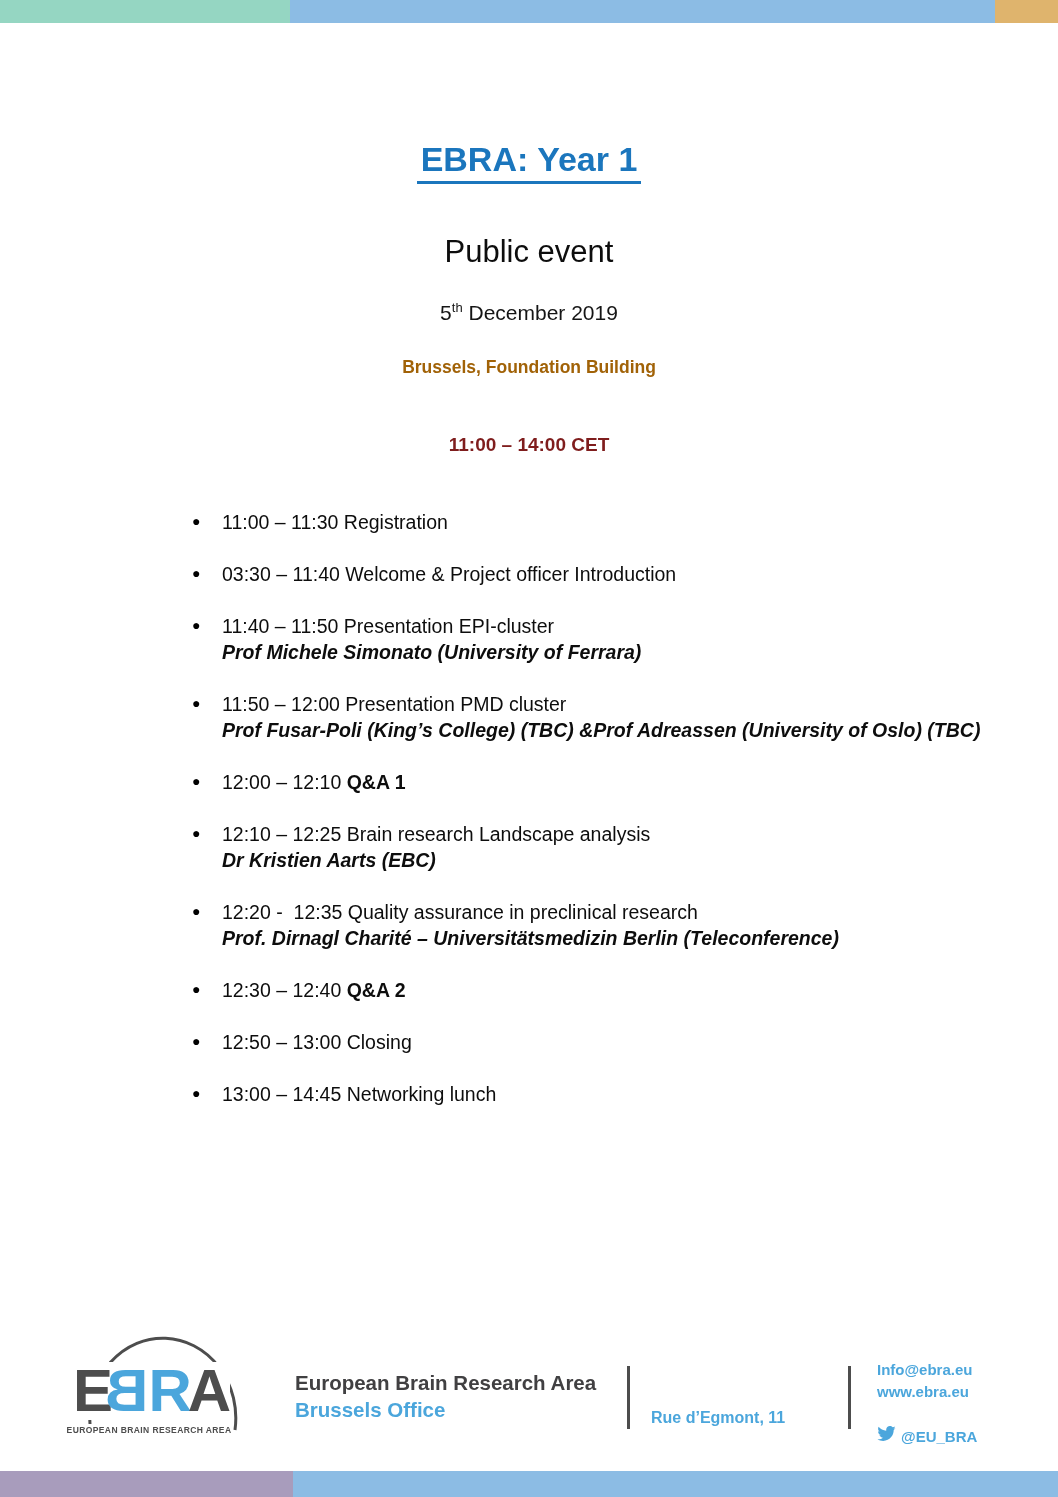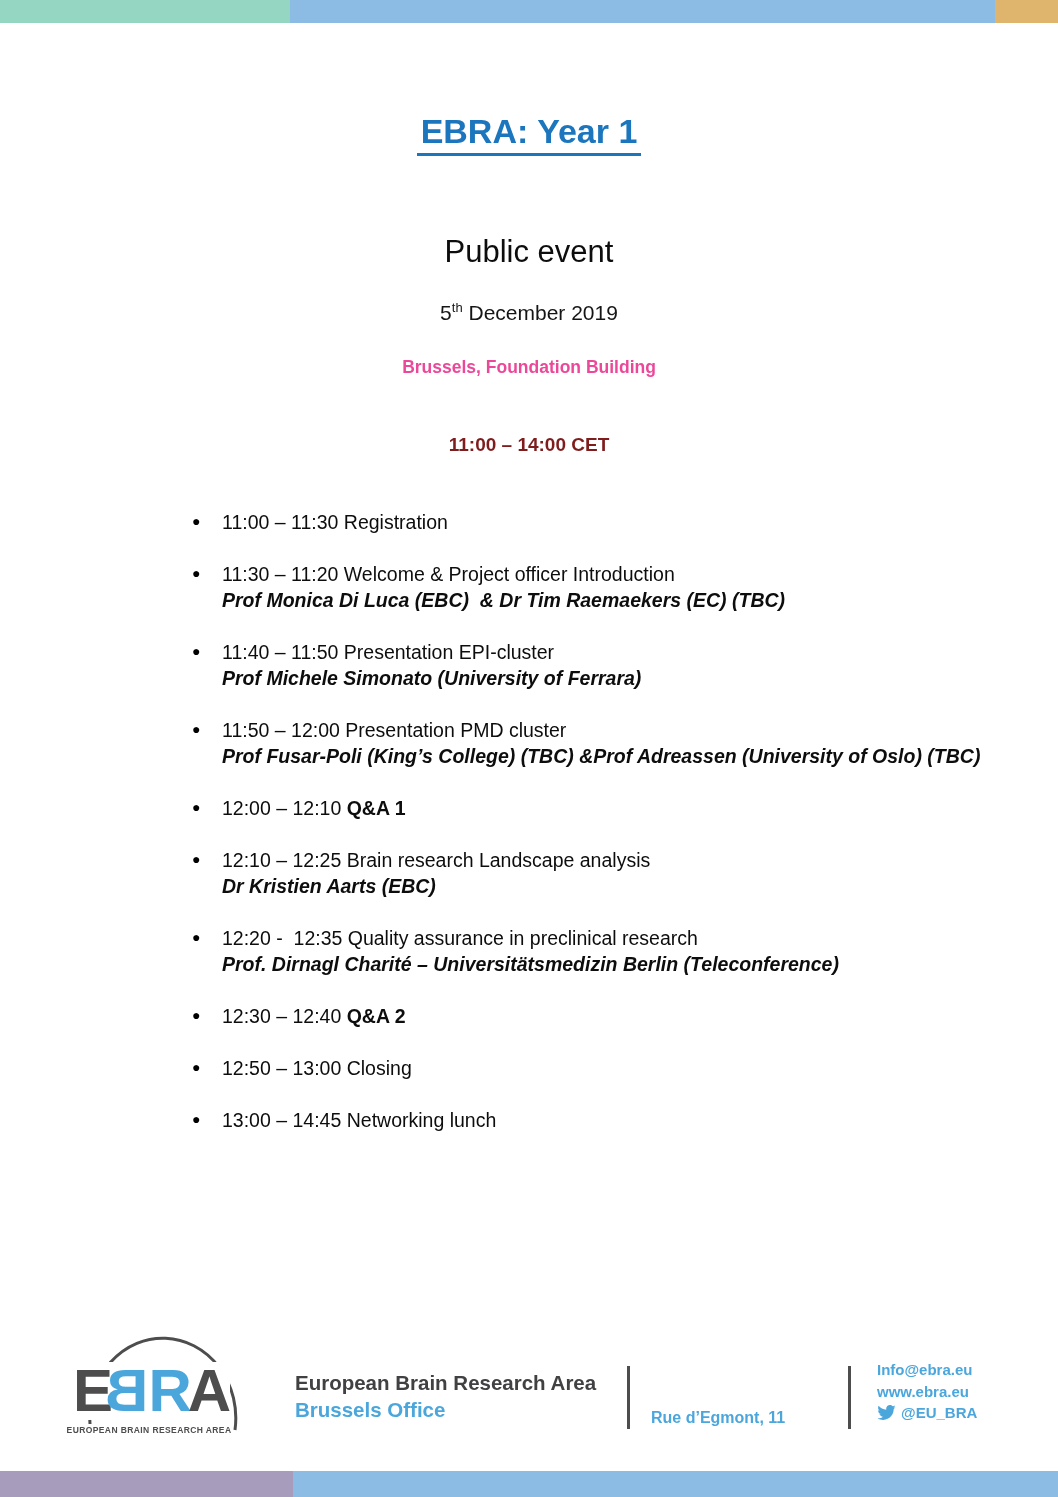--- a/index.html
+++ b/index.html
@@ -15,29 +15,29 @@
   #bottom-bar { top:1471px; height:26px; }
   .seg { height:100%; }
   #top-seg-green  { width:290px; }
   #top-seg-blue   { width:705px; }
   #top-seg-orange { width:63px;  }
   #bottom-seg-purple { width:293px; }
   #bottom-seg-blue   { width:765px; }
 
   
   .centered { position:absolute; left:0; right:0; text-align:center; }
-  #page-title-wrap { top:112px; }
+  #page-title-wrap { top:140px; }
   #page-title {
     display:inline-block; font-size:34px; font-weight:bold;
     border-bottom:3px solid; padding:0 4px 2px 4px; line-height:1.15;
   }
   #event-subtitle { top:234px; font-size:31px; font-weight:normal; color:#0d0d0d; }
   #event-date { top:300px; font-size:21px; color:#151515; }
   #event-date sup { font-size:13px; }
-  #event-location { top:357px; font-size:17.5px; font-weight:bold; color:#ec4899; }
+  #event-location { top:357px; font-size:17.5px; font-weight:bold; color:#a16207; }
   #event-time { top:434px; font-size:19px; font-weight:bold; color:#7f1d1d; }
 
   
   #agenda-list {
     position:absolute; top:509px; left:191px; right:40px;
     list-style:none; margin:0; padding:0;
     font-size:19.5px; line-height:26px; color:#0d0d0d;
   }
   .agenda-item { position:relative; padding-left:31px; margin-bottom:26px; }
   .bullet {
@@ -74,21 +74,21 @@
 
   #footer-col-address {
     position:absolute; left:651px; top:1362px;
     font-size:16px; font-weight:bold; color:#4ba6dc; line-height:22.5px;
     white-space:pre-wrap;
   }
   #footer-col-contact {
     position:absolute; left:877px; top:1359px;
     font-size:15px; font-weight:bold; color:#4ba6dc; line-height:21.5px;
   }
-  .twitter-row { display:flex; align-items:center; gap:5px; }
+  .twitter-row { display:flex; gap:5px;margin-top:24px; }
   .twitter-row svg { display:block; }
 </style>
 </head>
 <body>
 
 <div class="bar" id="top-bar">
   <div class="seg" id="top-seg-green" style="background: rgb(149, 214, 194);"></div>
   <div class="seg" id="top-seg-blue" style="background: rgb(140, 188, 228);"></div>
   <div class="seg" id="top-seg-orange" style="background: rgb(223, 180, 109);"></div>
 </div>
@@ -101,22 +101,21 @@
 <div class="centered" id="event-location">Brussels, Foundation Building</div>
 <div class="centered" id="event-time">11:00 – 14:00 CET</div>
 
 <ul id="agenda-list">
     <li class="agenda-item">
       <span class="bullet">●</span>
       <div class="agenda-line1"><span>11:00 – 11:30</span> <span>Registration</span></div>
     </li>
     <li class="agenda-item">
       <span class="bullet">●</span>
-      <div class="agenda-line1"><span>11:30 – 11:20</span> <span>Welcome &amp; Project officer Introduction</span></div>
-      <div class="agenda-speaker">Prof Monica Di Luca (EBC)  &amp; Dr Tim Raemaekers (EC) (TBC)</div>
+      <div class="agenda-line1"><span>03:30 – 11:40</span> <span>Welcome &amp; Project officer Introduction</span></div>
     </li>
     <li class="agenda-item">
       <span class="bullet">●</span>
       <div class="agenda-line1"><span>11:40 – 11:50</span> <span>Presentation EPI-cluster</span></div>
       <div class="agenda-speaker">Prof Michele Simonato (University of Ferrara)</div>
     </li>
     <li class="agenda-item">
       <span class="bullet">●</span>
       <div class="agenda-line1"><span>11:50 – 12:00</span> <span>Presentation PMD cluster</span></div>
       <div class="agenda-speaker">Prof Fusar-Poli (King’s College) (TBC) &amp;Prof Adreassen (University of Oslo) (TBC)</div>

